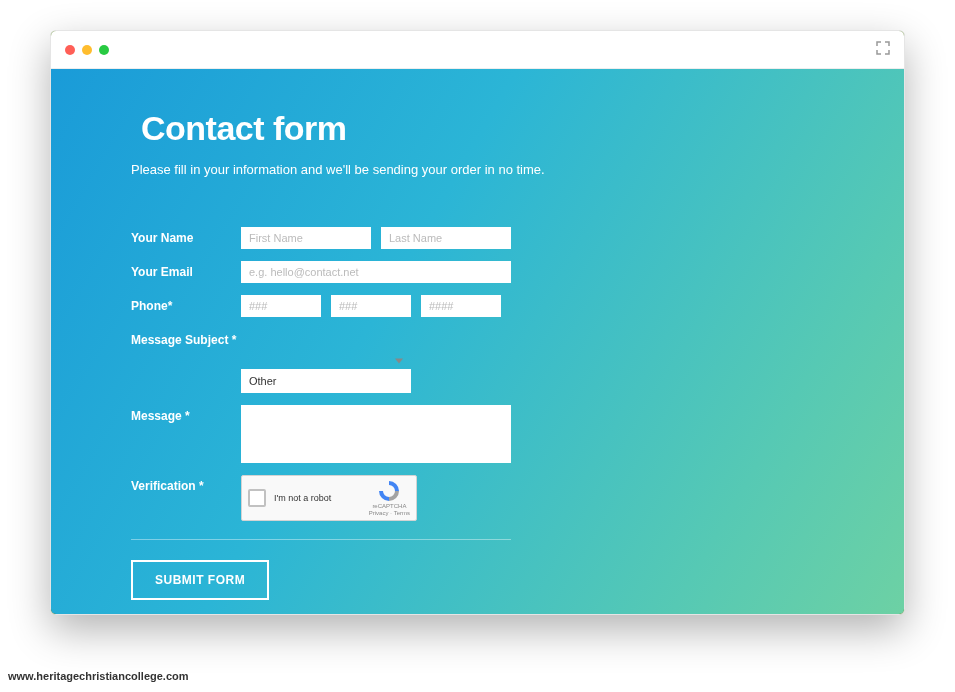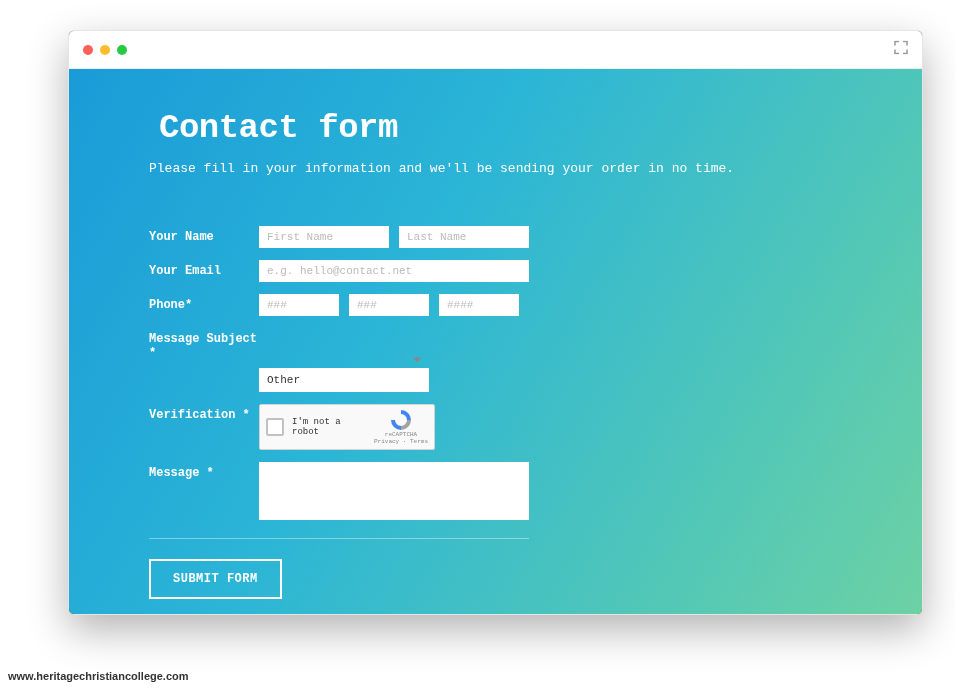--- a/index.html
+++ b/index.html
@@ -6,29 +6,28 @@
     body {
       font-family: -apple-system, BlinkMacSystemFont, 'Segoe UI', Arial, sans-serif;
       background: #fff;
       width: 955px;
       height: 692px;
       position: relative;
     }
     .frame {
       position: absolute;
       top: 30px;
-      left: 68px;
+      left: 50px;
       width: 855px;
       height: 585px;
       border: 1px solid #e5e5e5;
       border-radius: 6px;
       box-shadow: 0 15px 40px rgba(0,0,0,0.3);
       overflow: hidden;
       background: #4d7c0f;
-      font-family: Liberation Mono, monospace;
     }
     .titlebar {
       height: 38px;
       background: #fff;
       border-bottom: 1px solid #eee;
       display: flex;
       align-items: center;
       padding: 0 14px;
       position: relative;
     }
@@ -191,44 +190,44 @@
       <div class="fields">
         <span class="select-wrap">
           <select class="w-subject">
             <option>Other</option>
           </select>
         </span>
       </div>
     </div>
 
     <div class="row">
+      <div class="label">Message *</div>
+      <div class="fields">
+        <textarea class="w-msg" style=""></textarea>
+      </div>
+    </div>
+
+    <div class="row">
       <div class="label">Verification *</div>
       <div class="fields">
         <div class="captcha">
           <div class="captcha-box"></div>
           <div class="captcha-text">I'm not a robot</div>
           <div class="captcha-badge">
             <svg class="rc" viewBox="0 0 24 24">
                 <path d="M12 2 A10 10 0 0 1 22 12 L18 12 A6 6 0 0 0 12 6 Z" fill="#4285f4"></path>
                 <path d="M22 12 A10 10 0 0 1 12 22 L12 18 A6 6 0 0 0 18 12 Z" fill="#a3a3a3"></path>
                 <path d="M12 22 A10 10 0 0 1 2 12 L6 12 A6 6 0 0 0 12 18 Z" fill="#4285f4"></path>
               </svg>
             <div class="tiny">reCAPTCHA</div>
             <div class="tiny">Privacy · Terms</div>
           </div>
         </div>
       </div>
     </div>
 
-    <div class="row">
-      <div class="label">Message *</div>
-      <div class="fields">
-        <textarea class="w-msg" style=""></textarea>
-      </div>
-    </div>
-
     <hr class="divider">
 
     <button class="submit">SUBMIT FORM</button>
   </div>
 </div>
 
 <div class="watermark">www.heritagechristiancollege.com</div>
 
 </body></html>

